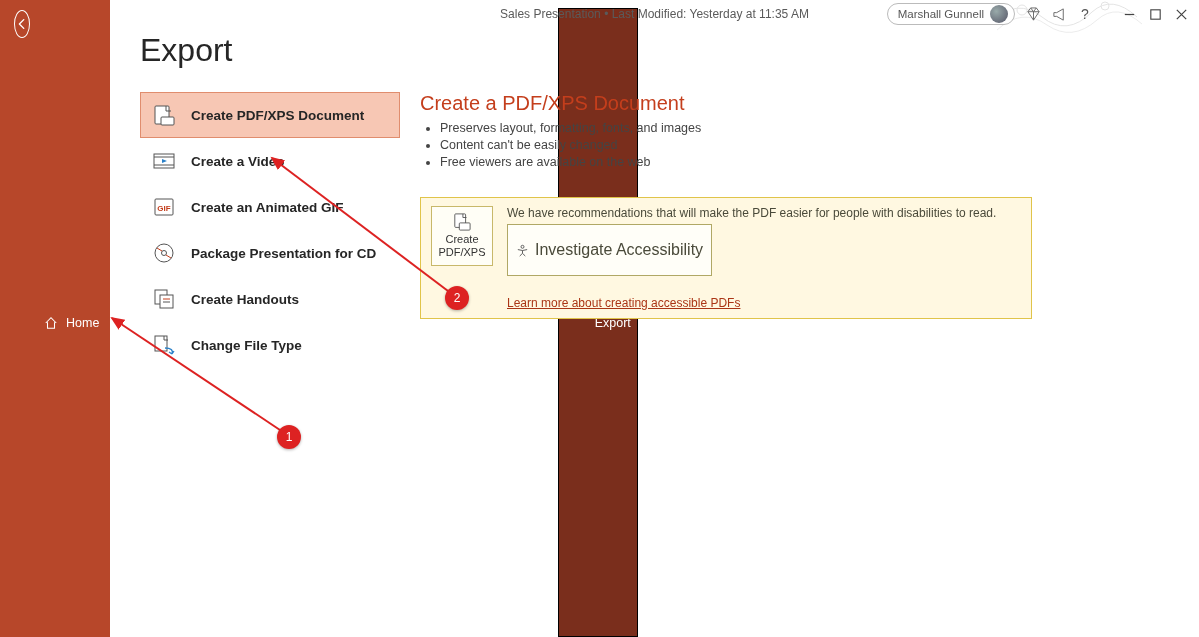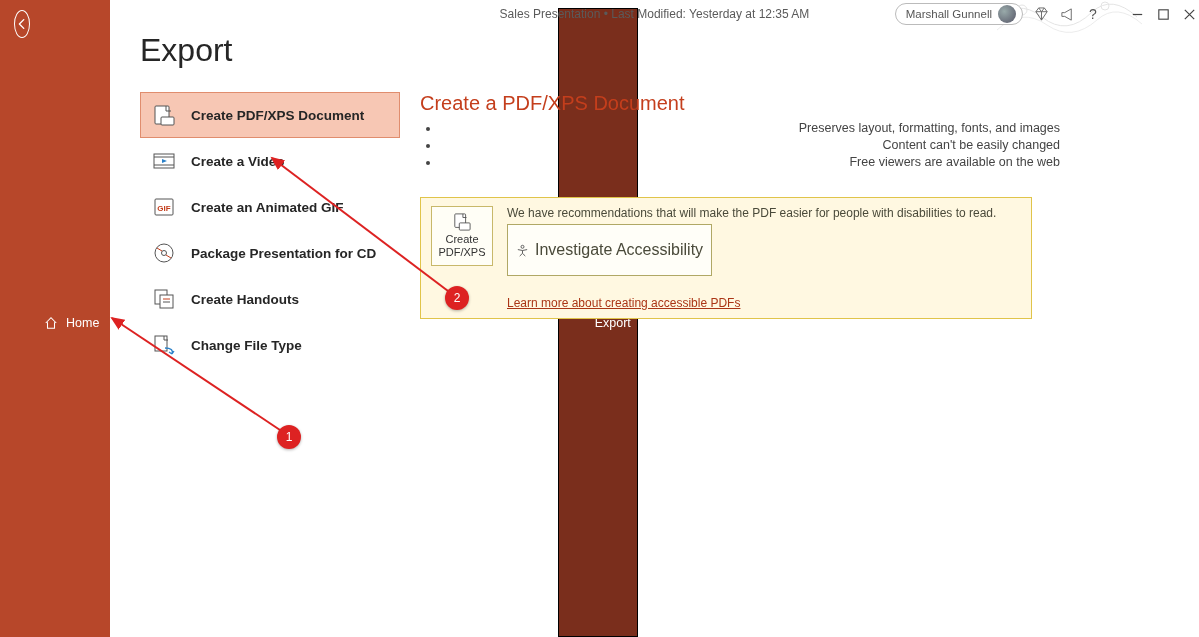--- a/index.html
+++ b/index.html
@@ -80,21 +80,21 @@
     pointer-events: none;
   }
   .titlebar .center { pointer-events: auto; }
   .titlebar-right {
     position: absolute;
     top: 0; right: 0;
     height: 28px;
     display: flex;
     align-items: center;
     gap: 10px;
-    padding-right: 2px;
+    padding-right: 10px;
     color: #555;
   }
   .user-pill {
     display: flex; align-items: center; gap: 6px;
     border: 1px solid #bbb;
     border-radius: 12px;
     padding: 1px 6px 1px 10px;
     font-size: 11.5px;
     background: #fff;
   }
@@ -157,21 +157,21 @@
     margin-left: 20px;
     width: 640px;
   }
   .detail h2 {
     margin: 0 0 6px 0;
     font-size: 20px;
     font-weight: 400;
     color: var(--accent-orange);
   }
   .detail ul { margin: 4px 0 0 0; padding-left: 20px; }
-  .detail ul li { font-size: 12.5px; color: var(--muted); margin-bottom: 3px; text-align: right; }
+  .detail ul li { font-size: 12.5px; color: var(--muted); margin-bottom: 3px; }
 
   .infobox {
     margin-top: 28px;
     border: 1px solid var(--info-border);
     background: var(--info-bg);
     padding: 8px 10px;
     display: flex;
     gap: 14px;
     width: 612px;
   }
@@ -290,21 +290,21 @@
       </div>
     <div class="nav-item noicon">
         <span>Options</span>
       </div>
   </div>
 
   <div class="titlebar">
     <span class="center">
       <span>Sales Presentation</span>
       <span> • </span>
-      <span>Last Modified: Yesterday at 12:35 AM</span>
+      <span>Last Modified: Yesterday at 11:35 AM</span>
     </span>
   </div>
   <svg class="decor" viewBox="0 0 160 48">
     <path d="M5 30 Q 30 5 55 25 Q 80 45 105 20 Q 125 2 150 25" stroke="#c3c3c3" stroke-width="1" fill="none"></path>
     <path d="M10 38 Q 35 15 60 33 Q 85 50 110 28 Q 130 10 155 32" stroke="#c9c9c9" stroke-width="0.8" fill="none"></path>
     <circle cx="35" cy="18" r="5" stroke="#c3c3c3" fill="none"></circle>
     <circle cx="118" cy="14" r="4" stroke="#c3c3c3" fill="none"></circle>
   </svg>
   <div class="titlebar-right">
     <div class="user-pill">

